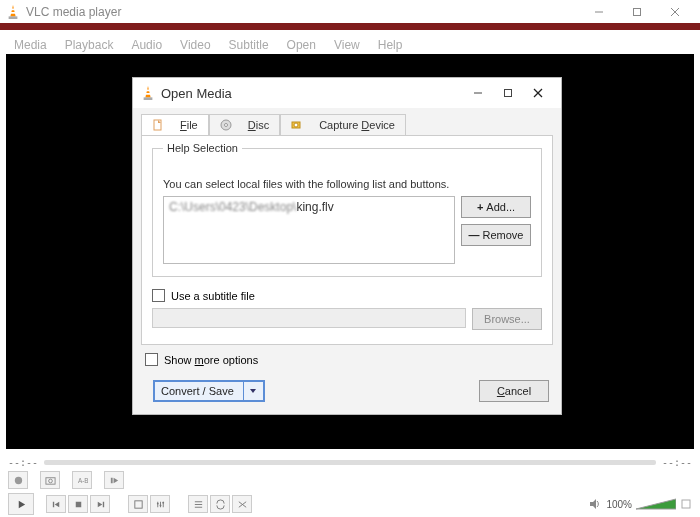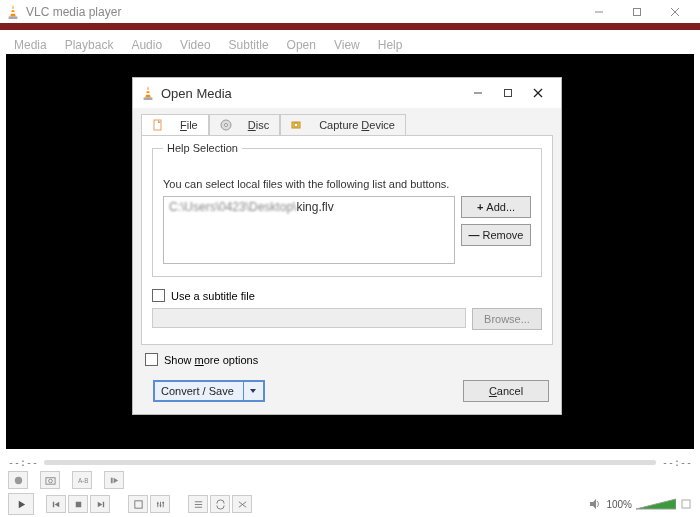--- a/index.html
+++ b/index.html
@@ -204,21 +204,21 @@
 
   <div class="dlg-footer">
     <div class="btn primary">
       <span>Convert / Save</span>
       <span class="arrow">
           <svg width="8" height="8" viewBox="0 0 8 8">
             <polygon points="1,2 7,2 4,6" fill="#336"></polygon>
           </svg>
         </span>
     </div>
-    <div class="btn" style="width:86px">
+    <div class="btn" style="width:70px">
         <span><span class="u">C</span>ancel</span>
       </div>
   </div>
 </div>
 
 <div class="bottom">
   <div class="timeline">
     <span class="t">--:--</span>
     <div class="track"></div>
     <span class="t">--:--</span>

